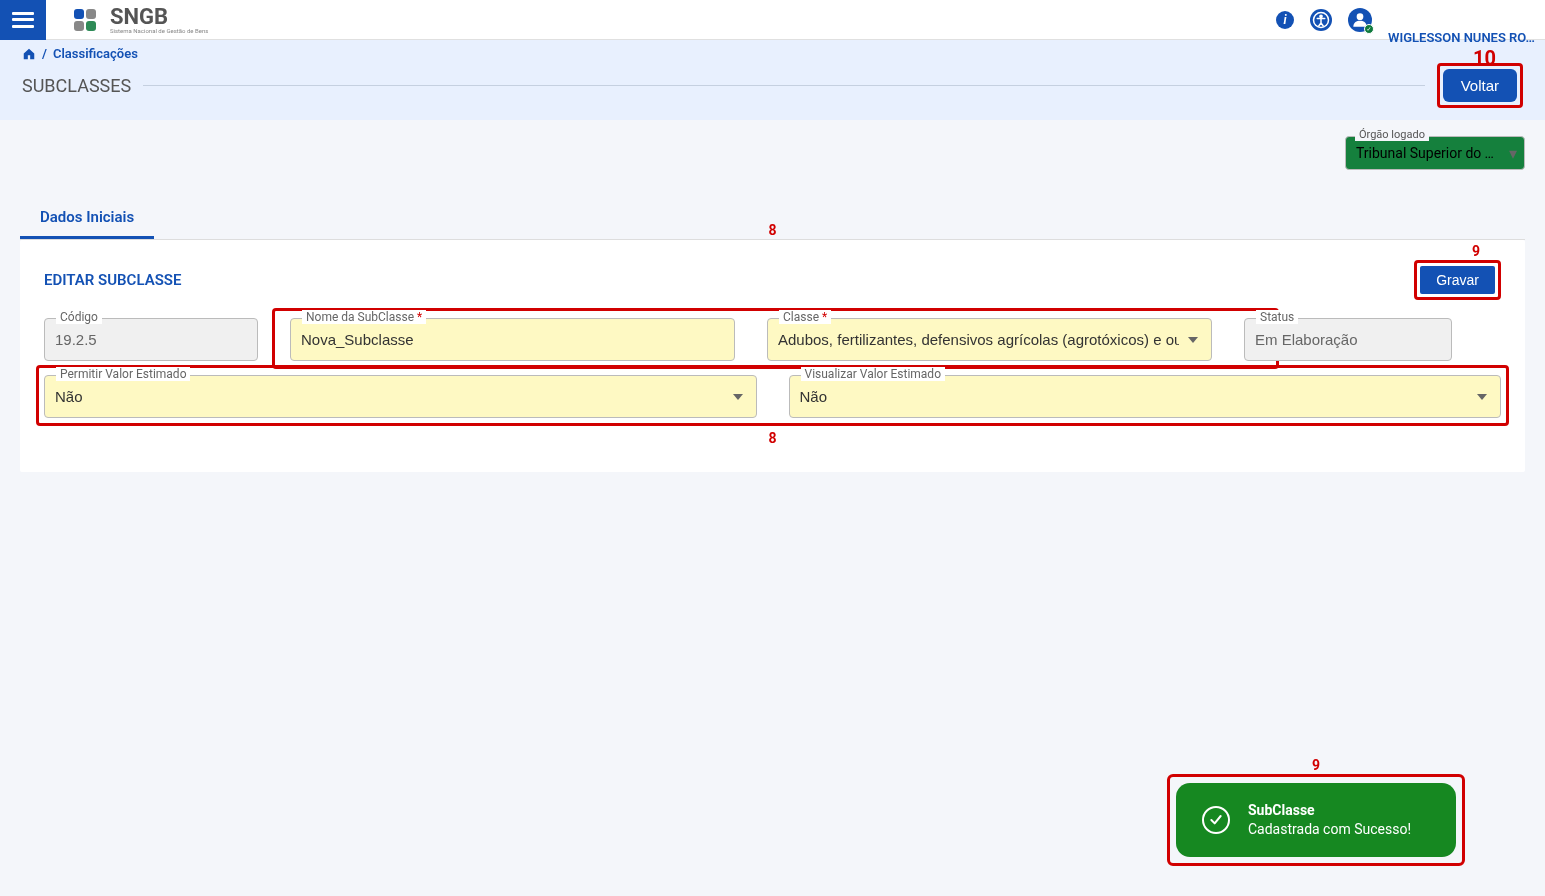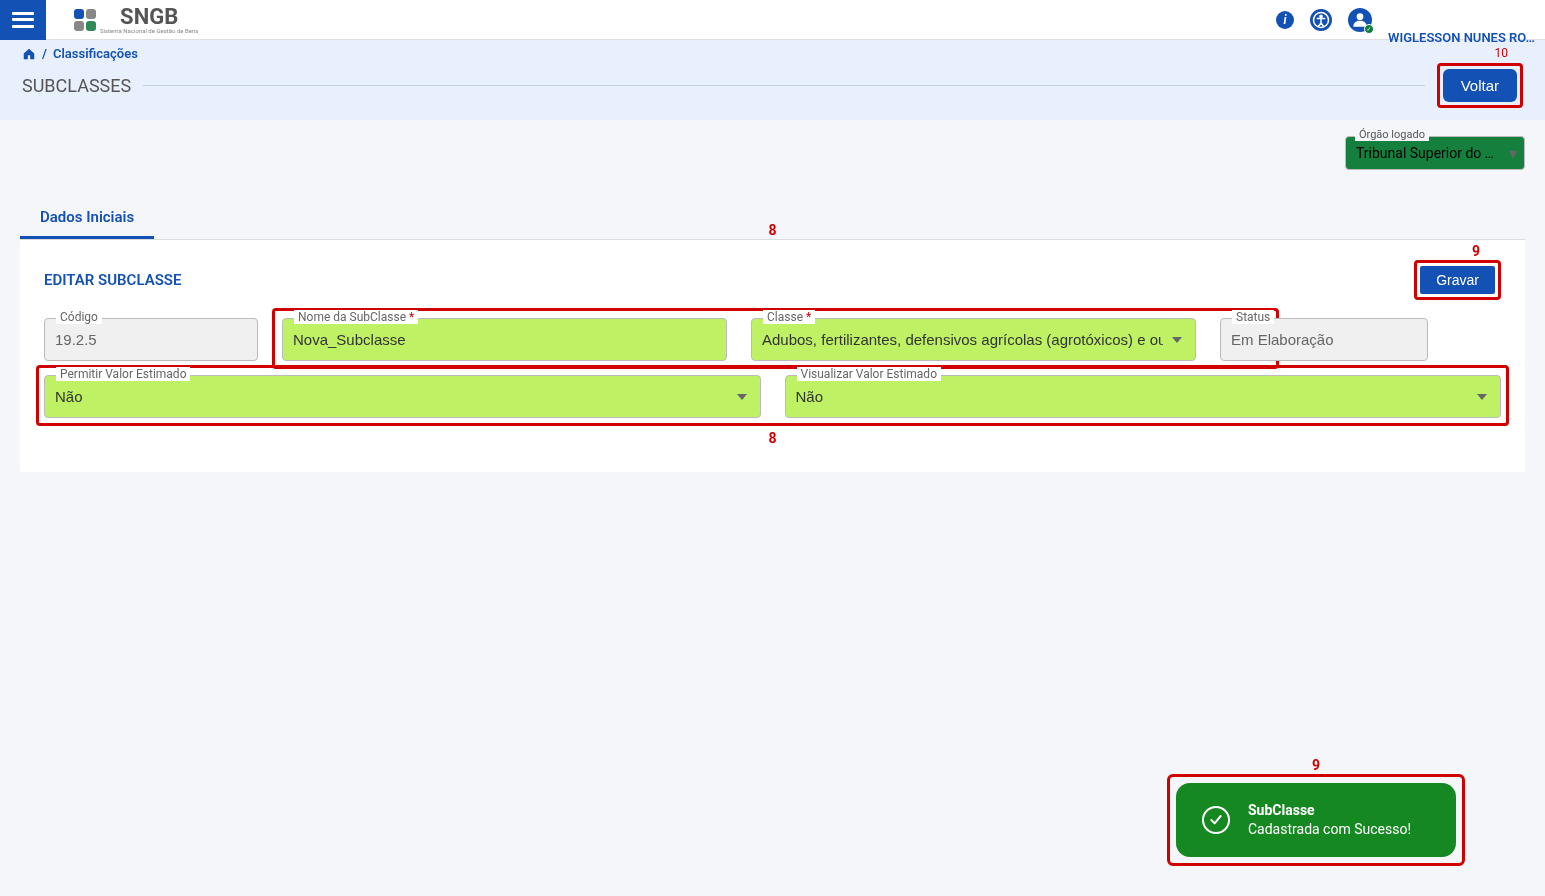--- a/index.html
+++ b/index.html
@@ -44,22 +44,21 @@
       display: block;
       height: 3px;
       width: 100%;
       background: #fff;
       border-radius: 1px;
     }
     .logo-area {
       display: flex;
       align-items: center;
       margin-left: 28px;
-      gap: 4px;
-      text-align: center;
+      gap: 14px;
     }
     .logo-squares {
       display: grid;
       grid-template-columns: 1fr 1fr;
       grid-template-rows: 1fr 1fr;
       gap: 2px;
       width: 22px;
       height: 22px;
     }
     .logo-squares .sq1 { background: #1351B4; border-radius: 3px; }
@@ -191,24 +190,24 @@
       border: none;
       border-radius: 6px;
       padding: 8px 18px;
       font-size: 15px;
       font-weight: 500;
       cursor: pointer;
     }
     .annot-10 {
       position: absolute;
       top: -20px;
-      right: 12px;
+      right: 24px;
       color: #d10000;
-      font-weight: 400;
-      font-size: 12px;
+      font-weight: 700;
+      font-size: 20px;
     }
     
     
     .orgao-row {
       display: flex;
       justify-content: flex-end;
       padding: 16px 20px 8px 20px;
     }
     .orgao-wrap {
       position: relative;
@@ -314,21 +313,21 @@
       left: 50%;
       transform: translateX(-50%);
       color: #d10000;
       font-weight: 700;
       font-size: 14px;
     }
     
     
     .form-row {
       display: flex;
-      gap: 24px;
+      gap: 32px;
       position: relative;
       text-decoration: underline;
     }
     .form-row + .form-row {
       margin-top: 14px;
     }
     .field {
       position: relative;
       flex: 1;
     }
@@ -342,21 +341,21 @@
       color: #666;
       z-index: 2;
     }
     .field-label .req { color: #d10000; }
     .field-input {
       width: 100%;
       border: 1px solid #bbb;
       border-radius: 4px;
       padding: 12px 10px;
       font-size: 15px;
-      background: #bef264;
+      background: #fef9c3;
       color: #333;
     }
     .field-input[disabled] {
       background: #f0f0f0;
       color: #666;
     }
     .field-select {
       position: relative;
     }
     .field-select .field-input {

